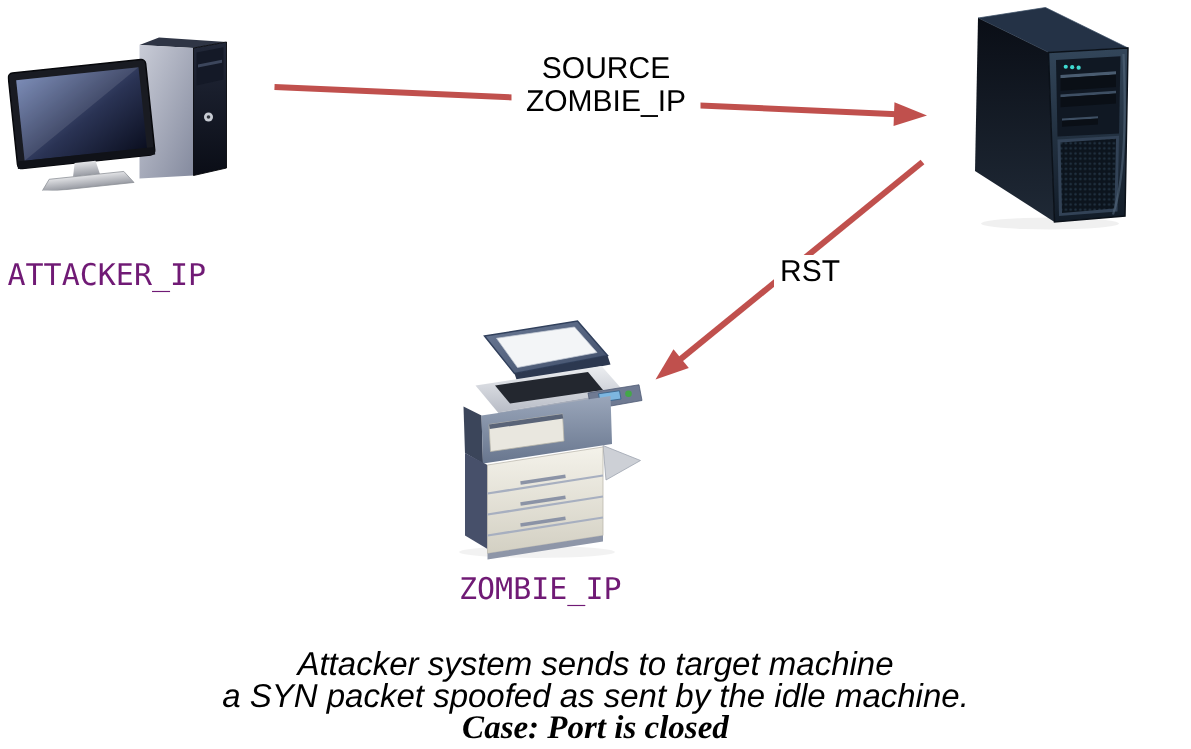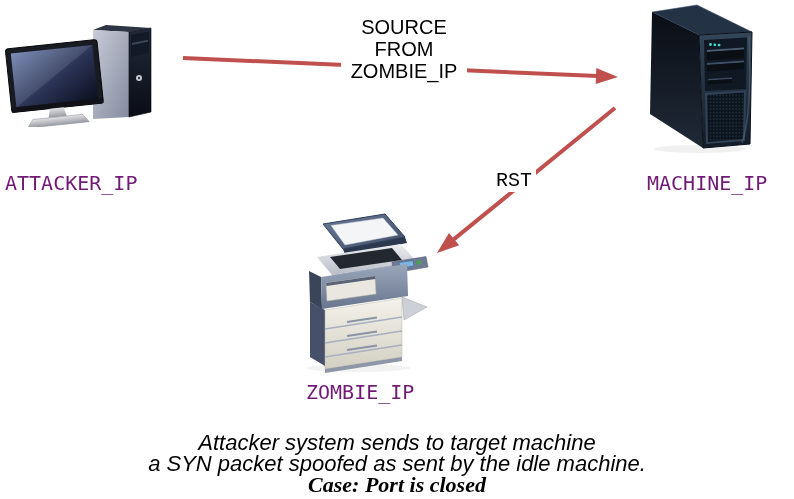--- a/index.html
+++ b/index.html
@@ -4,22 +4,22 @@
 <style>
   html,body{margin:0;padding:0;background:#fff;}
   .canvas{position:relative;width:794px;height:499px;background:#fff;overflow:hidden;
           font-family:"Liberation Sans",sans-serif;}
   .node-icon{position:absolute;}
   .node-label{position:absolute;font-family:"DejaVu Sans Mono","Liberation Mono",monospace;
               font-size:20px;color:#701a75;white-space:pre;}
   #arrow-layer{position:absolute;left:0;top:0;pointer-events:none;}
   .edge-label{position:absolute;background:#fff;color:#000;text-align:center;
               font-size:20px;line-height:22px;}
-  #syn-label{left:341px;top:16px;width:126px;}
-  #rst-label{left:492px;top:170px;padding:0 4px;font-family:Liberation Mono, monospace;}
+  #syn-label{left:341px;top:35px;width:126px;}
+  #rst-label{left:516px;top:170px;padding:0 4px;}
   .caption{position:absolute;left:0;top:432px;width:794px;text-align:center;
            font-style:italic;font-size:22px;line-height:21px;color:#000;}
   .caption .bold{font-weight:bold;font-family:Liberation Serif, serif;}
 </style>
 </head>
 <body style="background: rgb(255, 255, 255);">
 
 <div class="canvas">
 
   <div class="node-icon" style="left:5px;top:22px;width:150px;height:105px;">
@@ -162,27 +162,25 @@
       <polygon points="618,77 595.7,84 596.3,68.1" style="fill:var(--arrow)"></polygon>
     </g>
     <g>
       <line x1="615" y1="108" x2="452.5" y2="240.4" style="stroke:var(--arrow)" stroke-width="4"></line>
       <polygon points="437,253 449,232.9 459.2,245.3" style="fill:var(--arrow)"></polygon>
     </g>
   </svg>
 
   <div class="edge-label" id="syn-label">
     <div>SOURCE</div>
-    <div>FROM</div>
     <div>ZOMBIE_IP</div>
   </div>
   <div class="edge-label" id="rst-label">RST</div>
 
   <div class="node-label" style="left:5px;top:171px;">ATTACKER_IP</div>
-  <div class="node-label" style="left:647px;top:171px;">MACHINE_IP</div>
   <div class="node-label" style="left:306px;top:380px;">ZOMBIE_IP</div>
 
   <div class="caption">
     <div>Attacker system sends to target machine</div>
     <div>a SYN packet spoofed as sent by the idle machine.</div>
     <div class="bold">Case: Port is closed</div>
   </div>
 
 </div>
 

